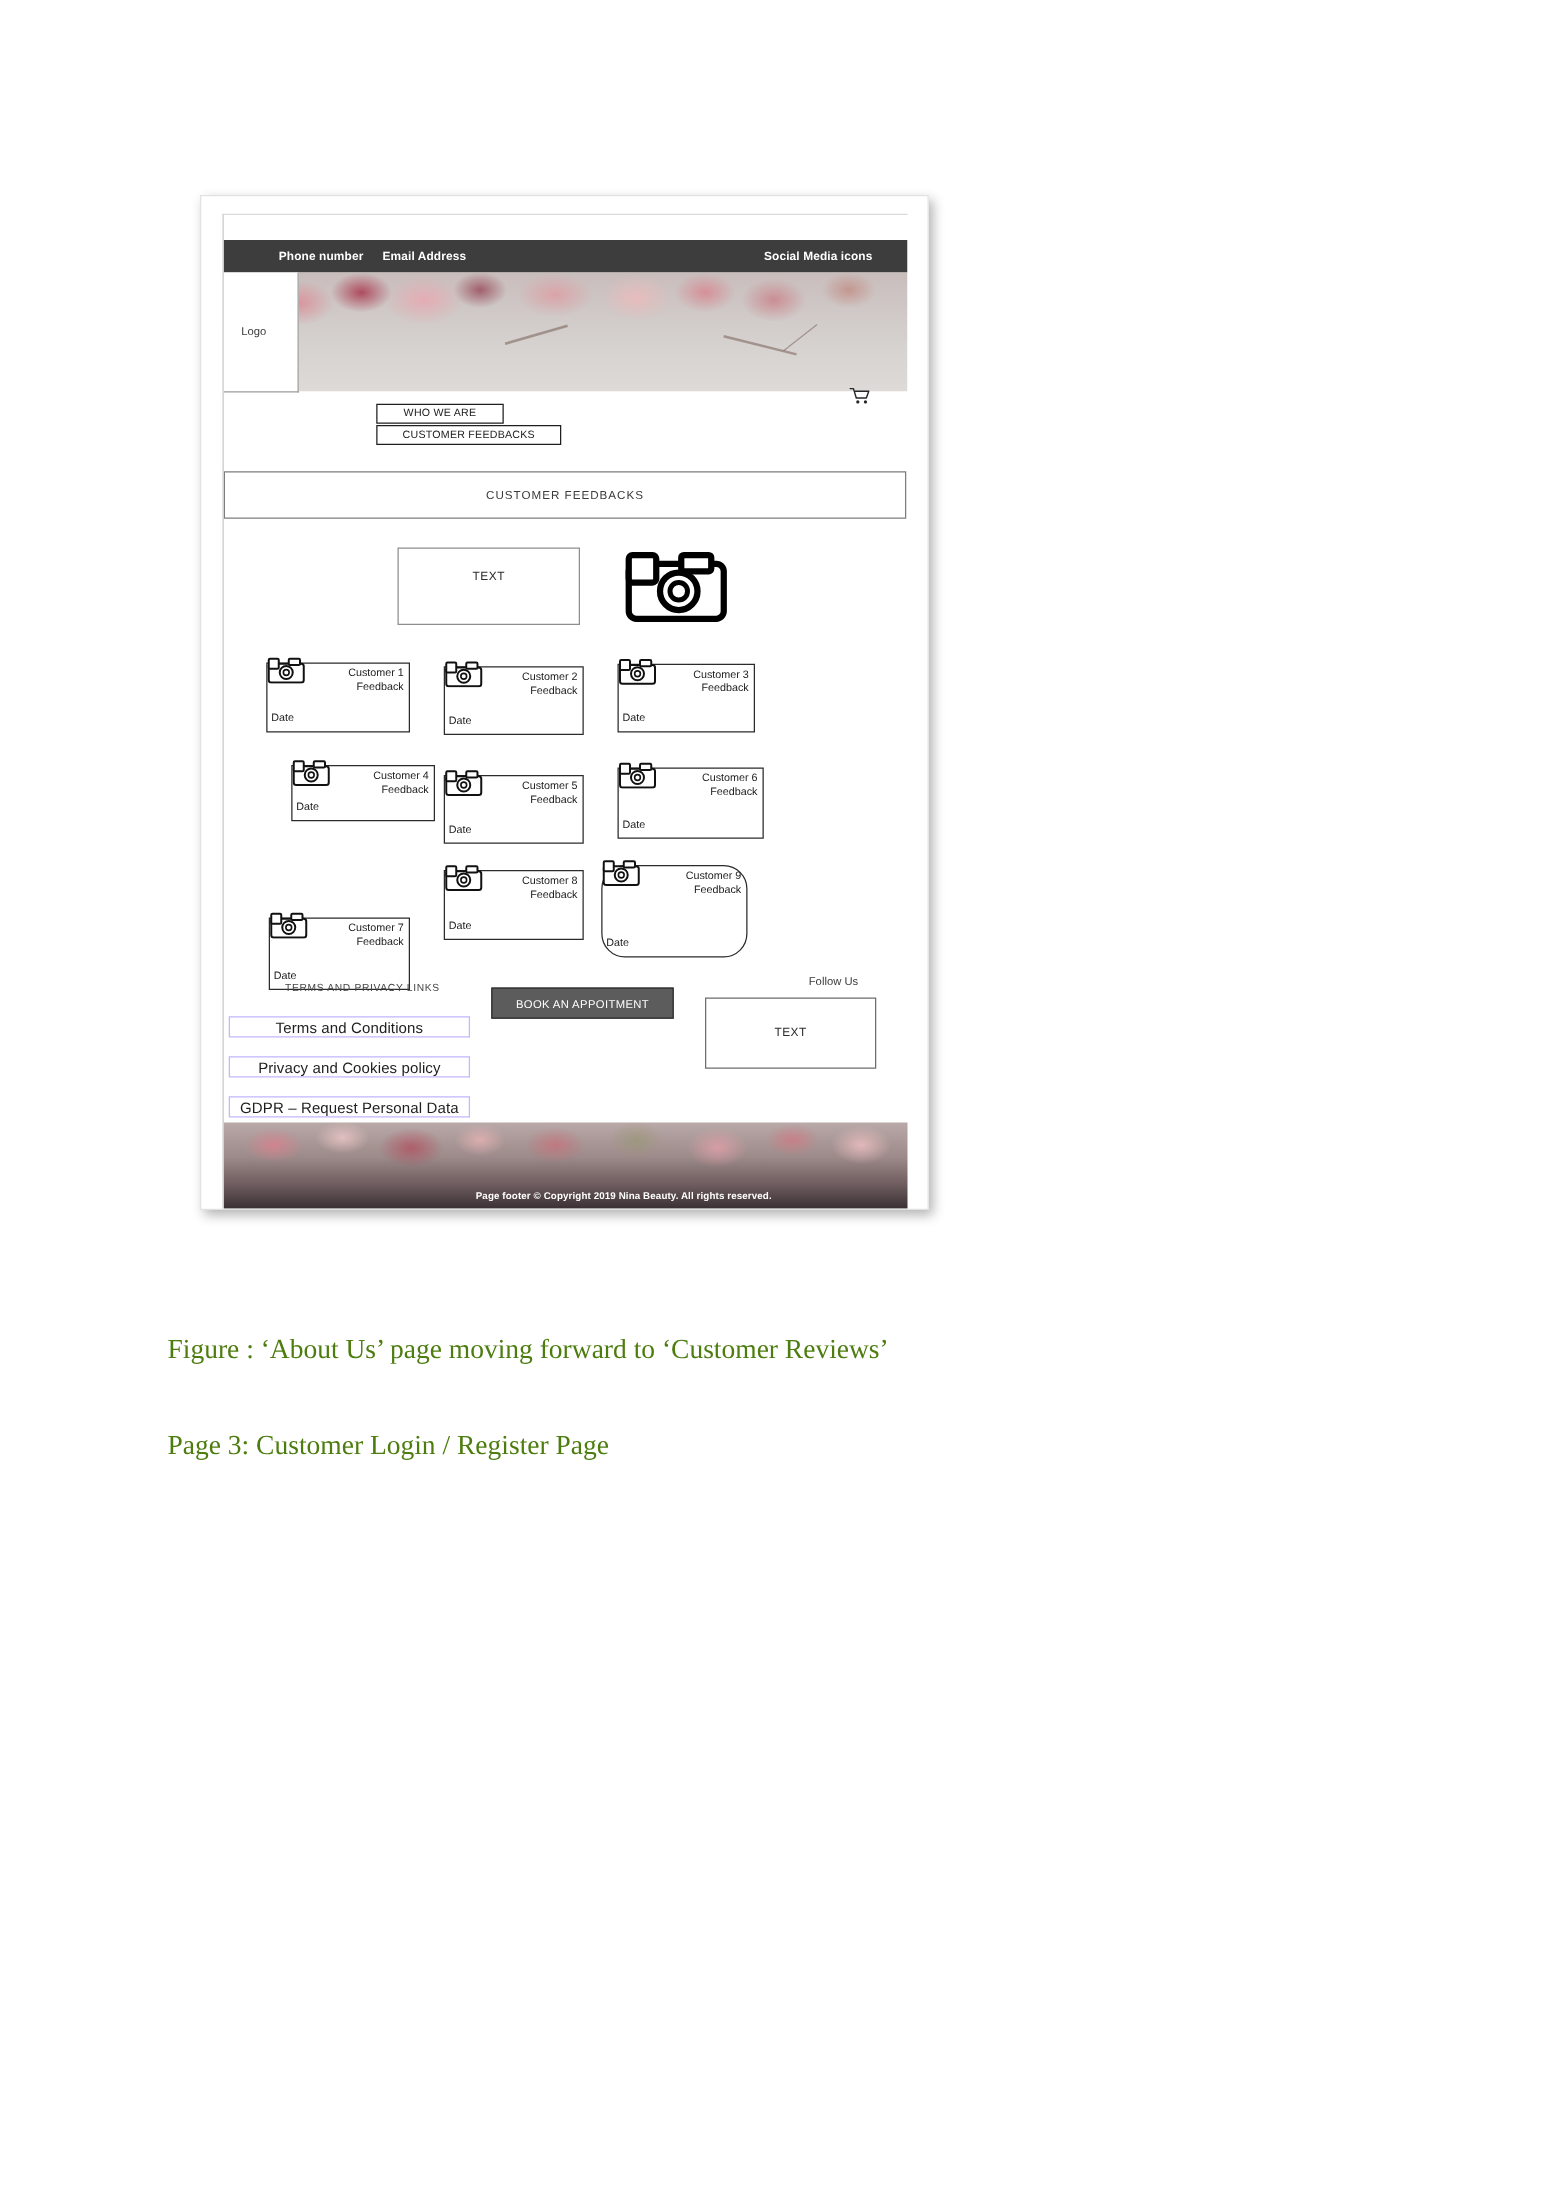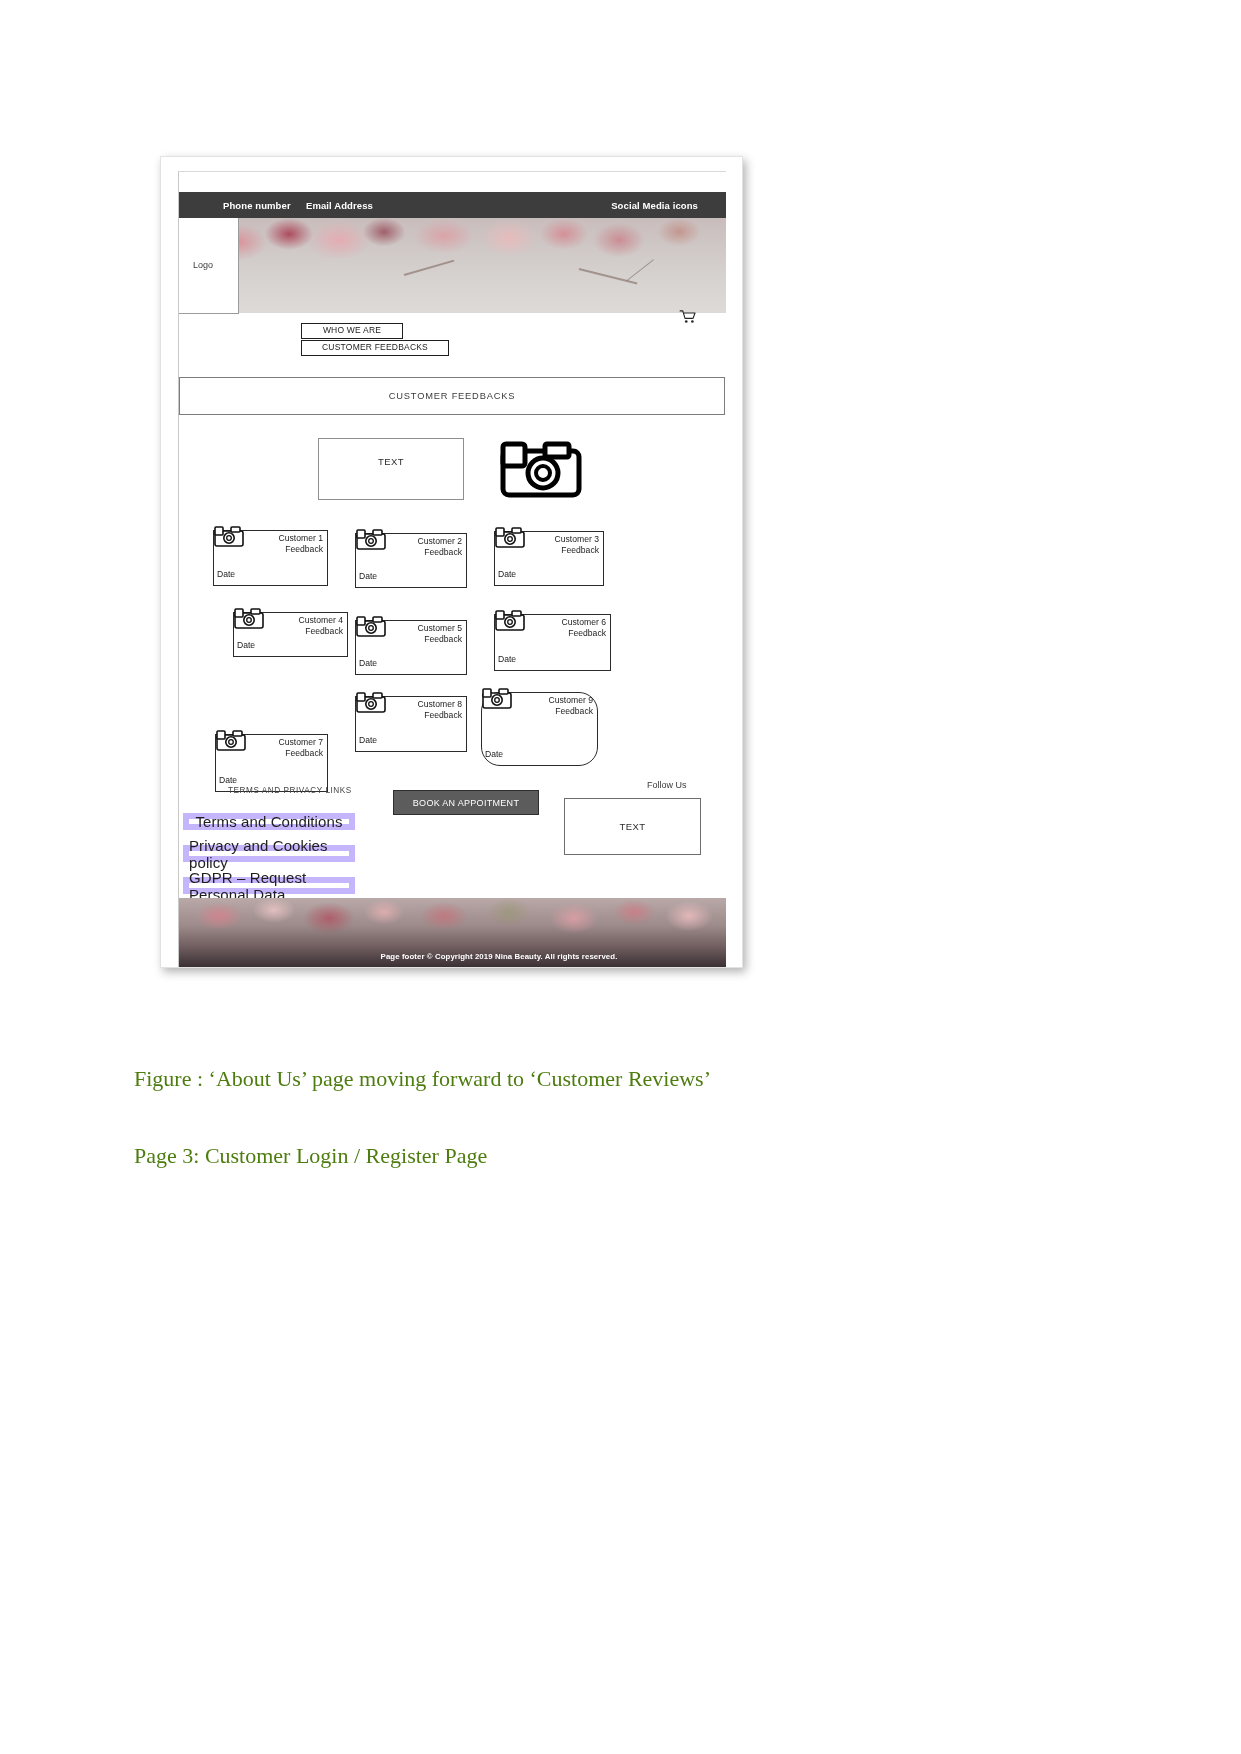--- a/index.html
+++ b/index.html
@@ -225,25 +225,25 @@
     left: 29px; top: 614px;
     font-family: "Liberation Sans", sans-serif;
     font-size: 8.2px;
     color: #454545;
     letter-spacing: .55px;
     margin-left: 20px;
   }
   .terms-btn {
     position: absolute;
     left: 4px;
-    width: 172px; height: 17px;
-    border: 6px solid #c4b5fd;
-    background: #ffffff;
-    font-family: "Liberation Sans", sans-serif;
-    font-size: 15px;
+    width: 193px; height: 17px;
+    border: 1px solid #c4b5fd;
+    background: #ffffff;
+    font-family: "Liberation Sans", sans-serif;
+    font-size: 12px;
     color: #1e1e1e;
     display: flex;
     align-items: center;
     justify-content: center;
     box-sizing: border-box;
     letter-spacing: .1px;
   }
   .tb1 { top: 641px; }
   .tb2 { top: 673px; }
   .tb3 { top: 705px; }

